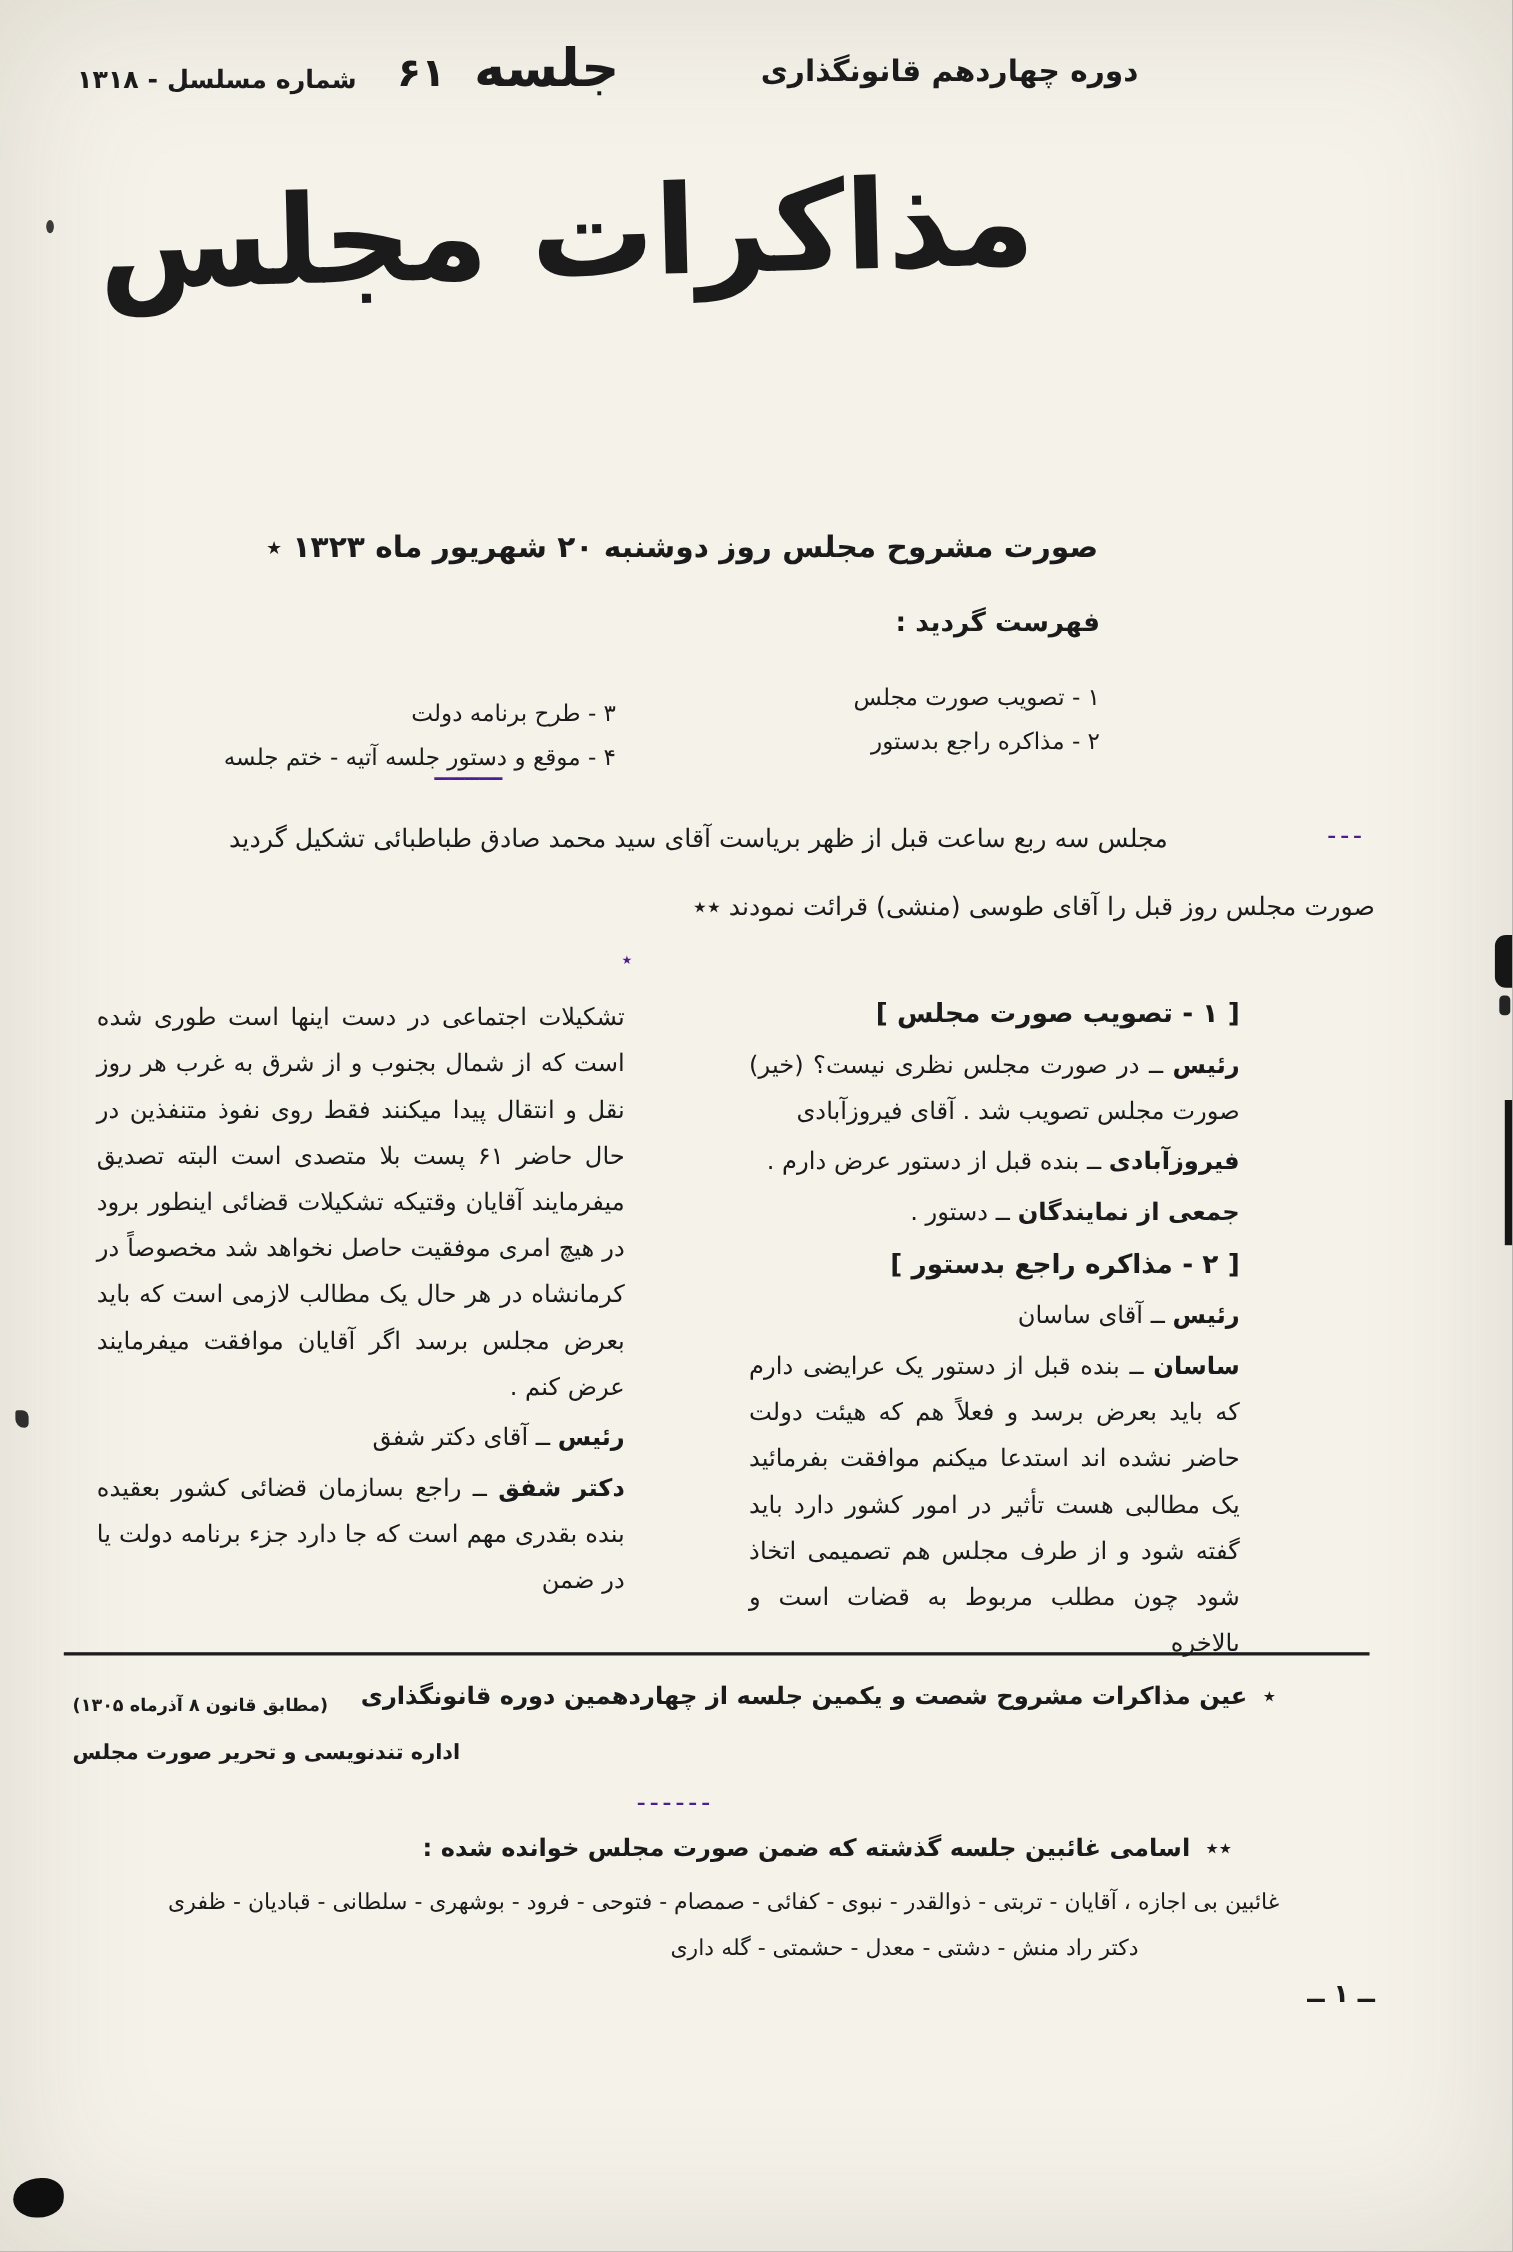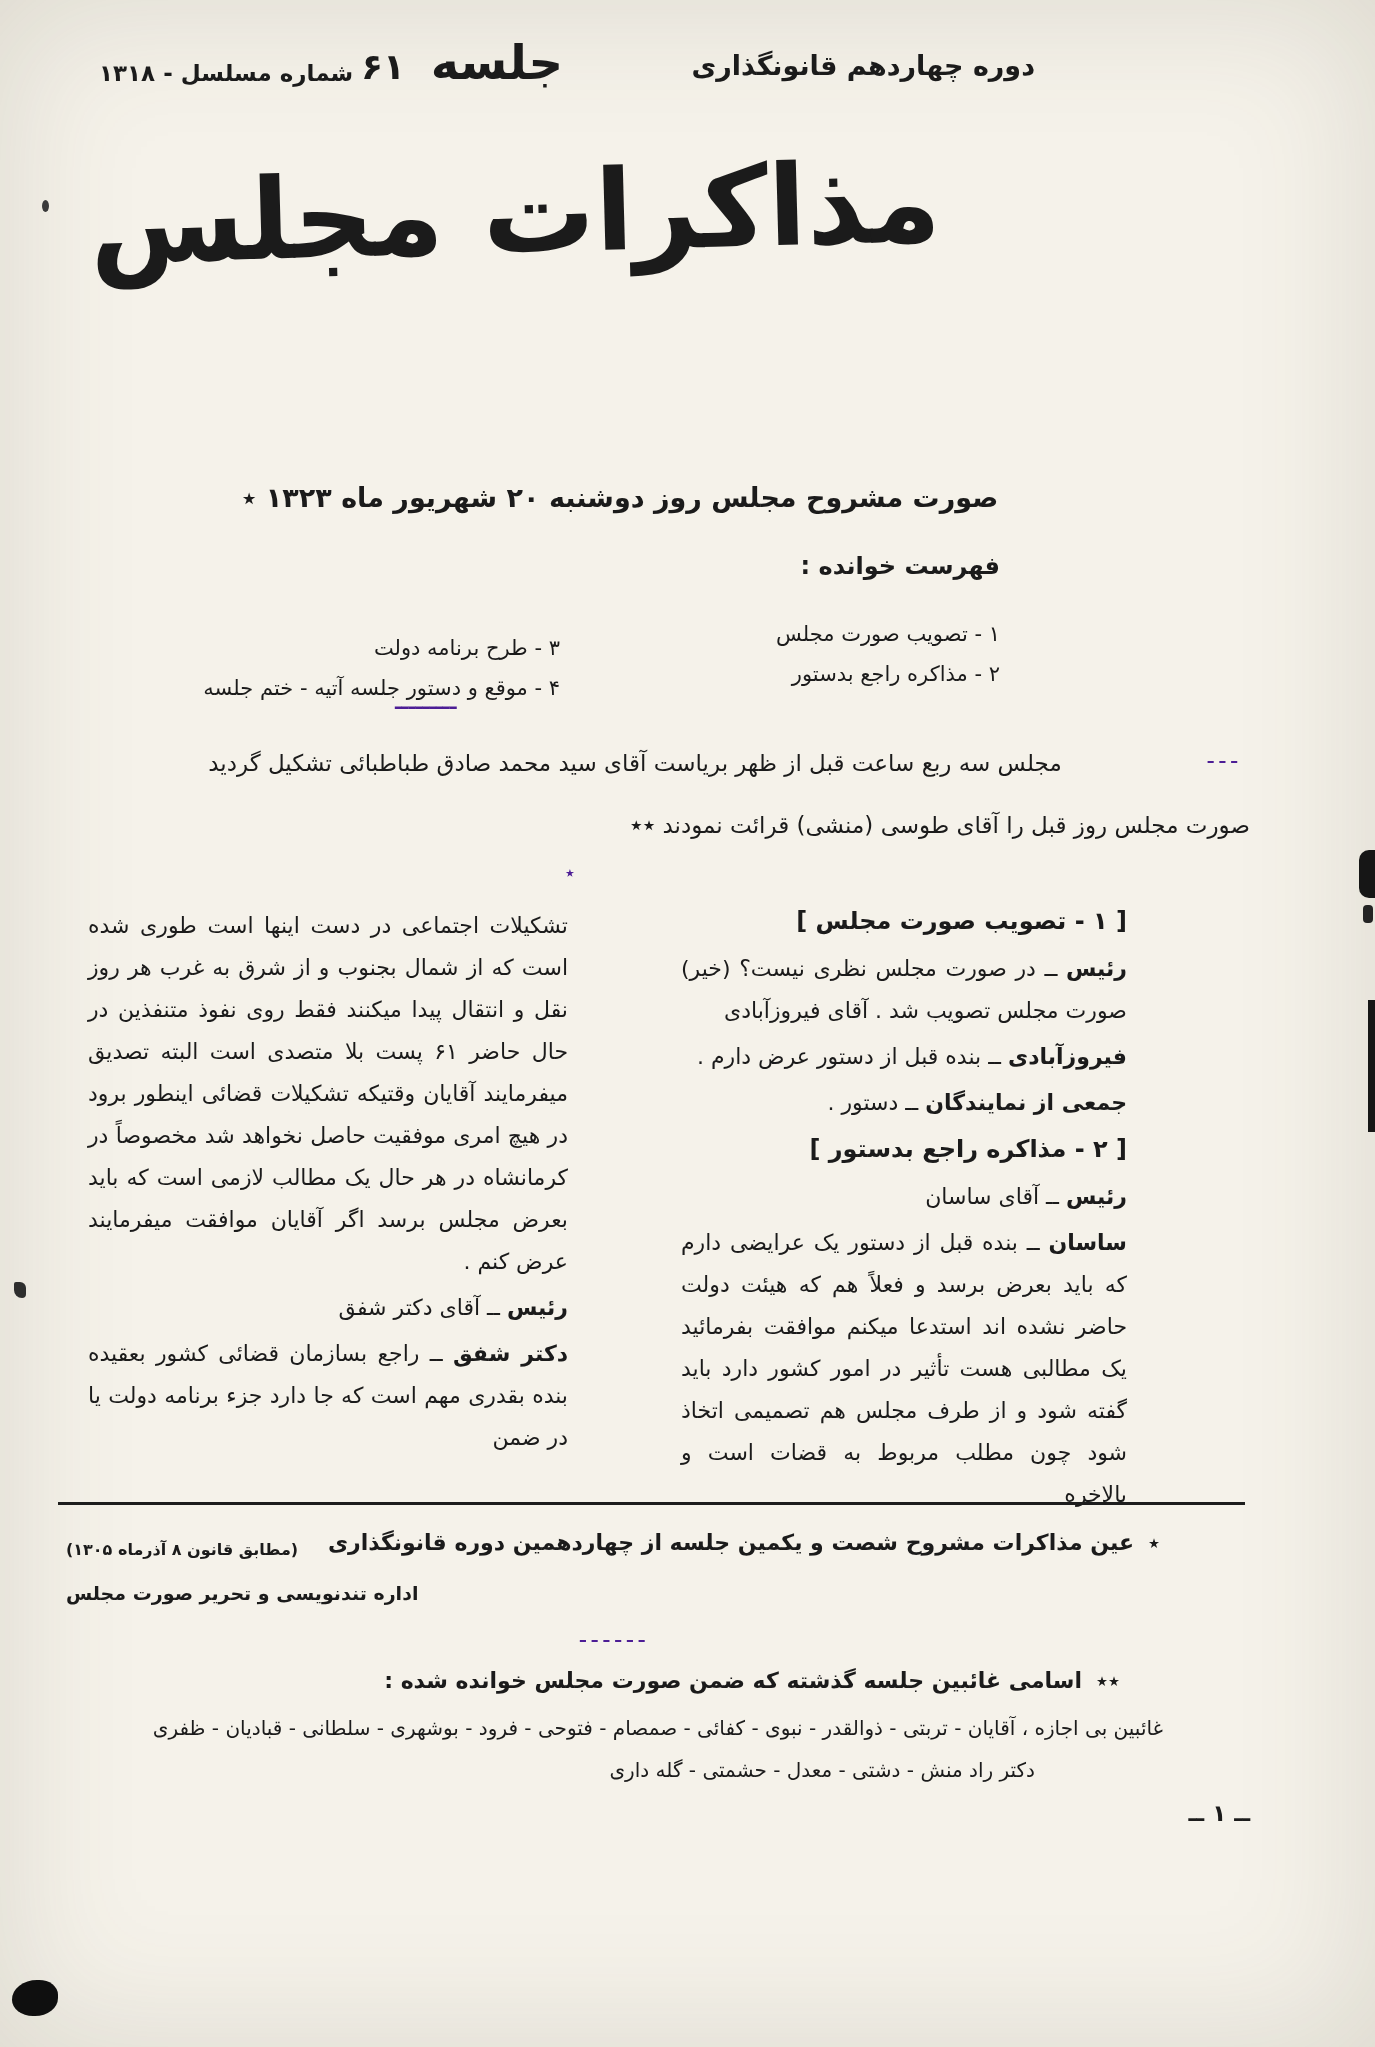--- a/index.html
+++ b/index.html
@@ -24,21 +24,21 @@
     font-size: 27px; font-weight: bold; letter-spacing: 1px;
   }
   .header-session {
     position: absolute; top: 34px; right: 812px;
     display: flex; align-items: baseline; gap: 26px;
   }
   .header-session .session-word { font-size: 48px; font-weight: bold; }
   .header-session .session-num  { font-size: 36px; font-weight: bold; }
   .header-serial {
     position: absolute; top: 60px; right: 1118px; left: 70px;
-    font-size: 23px; font-weight: bold; white-space: nowrap; direction: rtl; margin-left: 29px;
+    font-size: 23px; font-weight: bold; white-space: nowrap; direction: rtl;
   }
   .header-serial { right: auto; left: 70px; }
 
   
   .masthead {
     position: absolute; top: 118px; left: 80px; width: 870px;
     text-align: center;
     font-size: 112px; font-weight: bold; line-height: 1.7;
     letter-spacing: -2px;
     transform: rotate(-1.5deg);
@@ -142,21 +142,21 @@
   <div class="header-session">
     <span class="session-word">جلسه</span>
     <span class="session-num">۶۱</span>
   </div>
   <div class="header-serial">شماره مسلسل - ۱۳۱۸</div>
 
   <div class="masthead">مذاکرات مجلس</div>
 
   <div class="dateline">صورت مشروح مجلس روز دوشنبه ۲۰ شهریور ماه ۱۳۲۳ ٭</div>
 
-  <div class="toc-heading">فهرست خوانده :</div>
+  <div class="toc-heading">فهرست گردید :</div>
   <div class="toc-col toc-col-right">
     <div class="toc-item">۱ - تصویب صورت مجلس</div>
     <div class="toc-item">۲ - مذاکره راجع بدستور</div>
   </div>
   <div class="toc-col toc-col-left">
     <div class="toc-item">۳ - طرح برنامه دولت</div>
     <div class="toc-item">۴ - موقع و دستور جلسه آتیه - ختم جلسه</div>
   </div>
 
   <div class="orn orn-after-toc">ـــــــــ</div>

